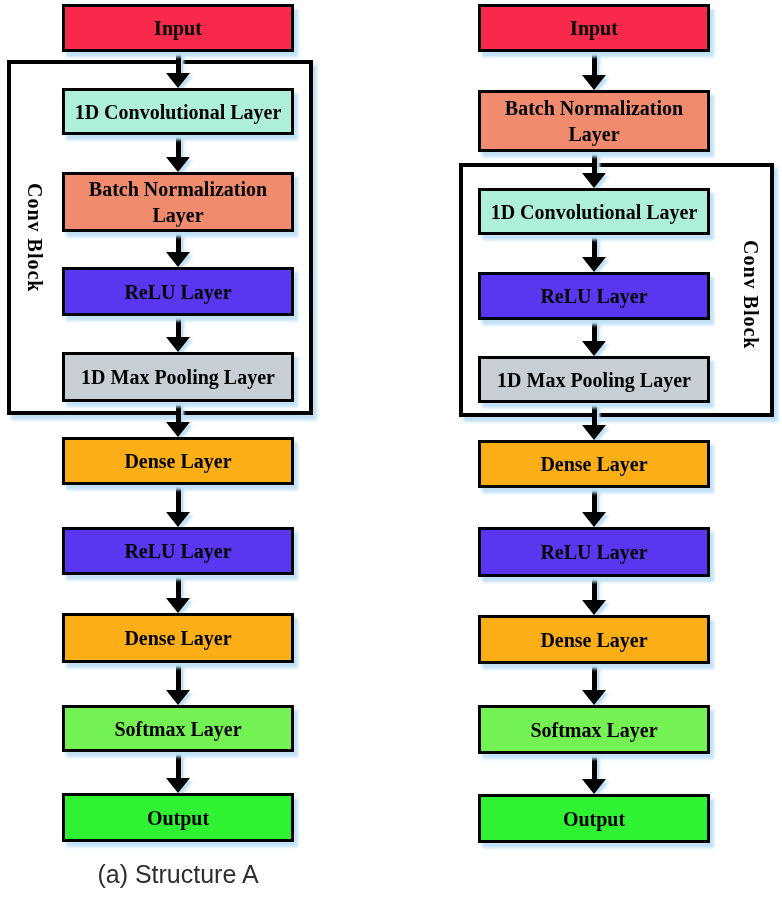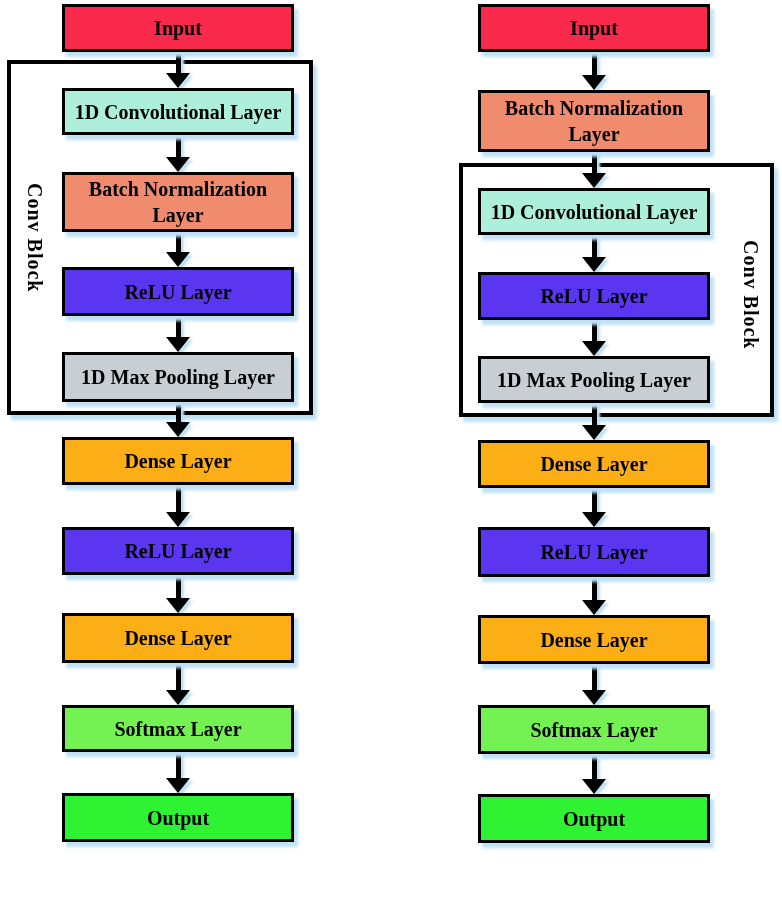--- a/index.html
+++ b/index.html
@@ -67,20 +67,21 @@
   <div class="arrow" style="left:166px;top:52px;height:36px;"></div>
   <div class="arrow" style="left:166px;top:135px;height:37px;"></div>
   <div class="arrow" style="left:166px;top:232px;height:35px;"></div>
   <div class="arrow" style="left:166px;top:316px;height:36px;"></div>
   <div class="arrow" style="left:166px;top:402px;height:35px;"></div>
   <div class="arrow" style="left:166px;top:485px;height:42px;"></div>
   <div class="arrow" style="left:166px;top:575px;height:38px;"></div>
   <div class="arrow" style="left:166px;top:663px;height:42px;"></div>
   <div class="arrow" style="left:166px;top:752px;height:41px;"></div>
 
+  <div class="caption" style="left:28px;top:860px;">(a) Structure A</div>
 
   <div class="outline" style="left:459px;top:163px;width:315px;height:254px;"></div>
   <div class="vlabel" style="left:732px;top:215px;width:36px;height:160px;">Conv Block</div>
 
   <div class="node" style="left: 478px; top: 4px; height: 48px; background: rgb(248, 41, 75);">Input</div>
   <div class="node" style="left: 478px; top: 90px; height: 62px; background: rgb(240, 139, 110);">Batch Normalization Layer</div>
   <div class="node" style="left: 478px; top: 188px; height: 47px; background: rgb(174, 239, 220);">1D Convolutional Layer</div>
   <div class="node" style="left: 478px; top: 272px; height: 48px; background: rgb(91, 54, 240);">ReLU Layer</div>
   <div class="node" style="left: 478px; top: 356px; height: 47px; background: rgb(199, 207, 212);">1D Max Pooling Layer</div>
   <div class="node" style="left: 478px; top: 440px; height: 48px; background: rgb(252, 174, 23);">Dense Layer</div>

